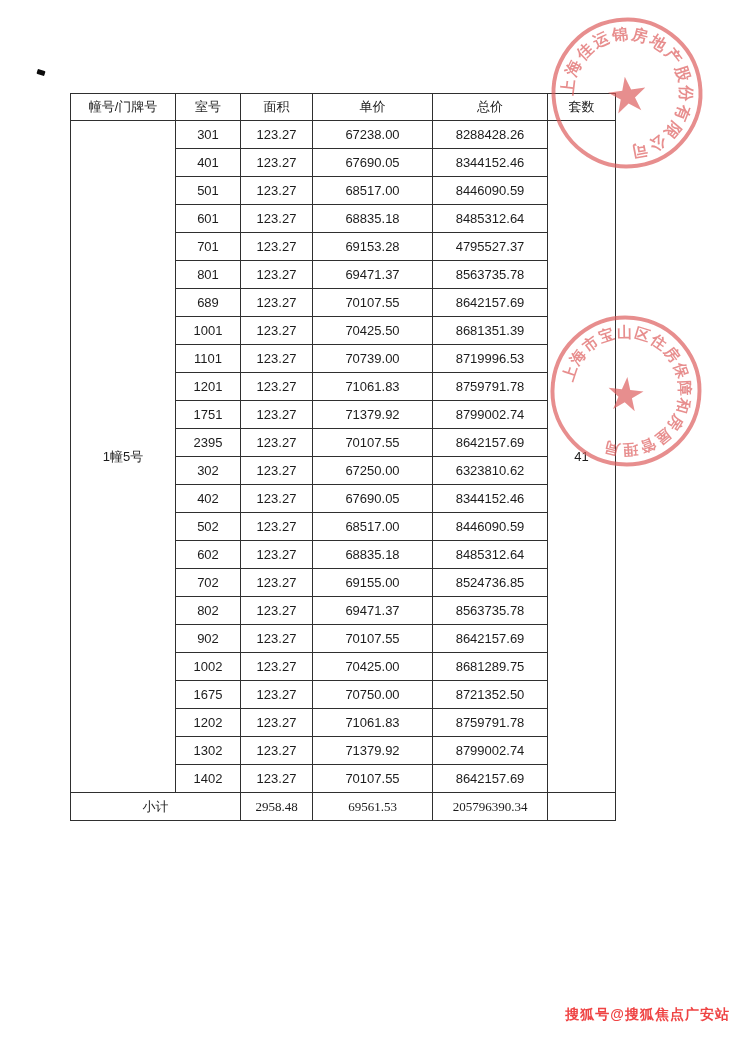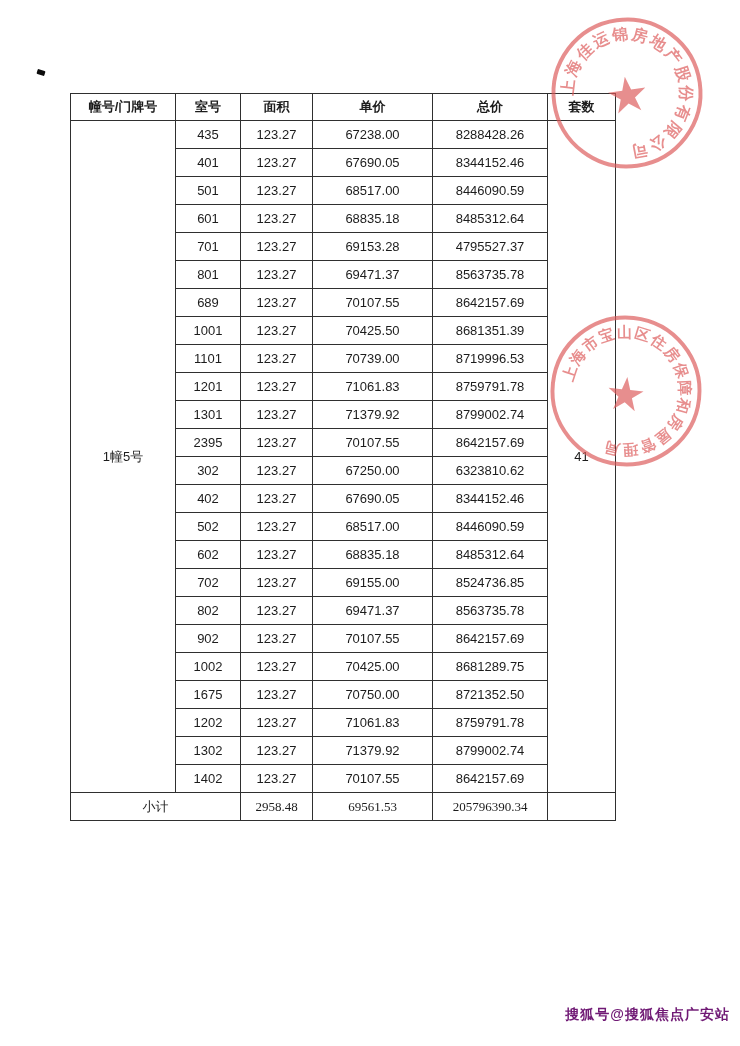--- a/index.html
+++ b/index.html
@@ -25,38 +25,38 @@
     font-size:13px;color:#1c1c1c;
   }
   table.price-table th,
   table.price-table td{
     border:1.5px solid #2f2f2f;
     text-align:center;vertical-align:middle;
     height:27px;padding:0 2px;
     font-weight:normal;
     overflow:hidden;white-space:nowrap;
   }
-  table.price-table th{font-weight:bold;height:26px;}
+  table.price-table th{font-weight:normal;height:26px;}
   td.building-cell{font-weight:bold;}
   td.subtotal-label{font-weight:bold;}
   tfoot td{height:29px;font-family:Liberation Serif, serif;}
   .stamp{
     position:absolute;
     opacity:0.68;
     pointer-events:none;
   }
   .stamp svg{display:block;}
   .stamp1{left:548px;top:14px;transform:rotate(-8deg);}
   .stamp2{left:547px;top:312px;transform:rotate(6deg);}
   .seal-ring{fill:none;stroke:currentColor;stroke-width:5;}
   .seal-text{fill:currentColor;font-family:"DejaVu Sans","Liberation Sans",sans-serif;font-weight:bold;}
   .seal-star{fill:currentColor;font-family:"DejaVu Sans",sans-serif;}
   .watermark{
     position:absolute;right:10px;top:1006px;
-    font-size:14px;font-weight:bold;color:#701a75;
+    font-size:14px;font-weight:bold;color:#ef4444;
     letter-spacing:1px;
   }
 </style>
 </head>
 <body>
 
 <div class="page">
 
   <div class="scan-artifact"></div>
 
@@ -76,21 +76,21 @@
           <th>室号</th>
           <th>面积</th>
           <th>单价</th>
           <th>总价</th>
           <th>套数</th>
         </tr>
       </thead>
       <tbody>
           <tr>
             <td rowspan="24" class="building-cell">1幢5号</td>
-            <td>435</td>
+            <td>301</td>
             <td>123.27</td>
             <td>67238.00</td>
             <td>8288428.26</td>
             <td rowspan="24">41</td>
           </tr>
           <tr>
             <td>401</td>
             <td>123.27</td>
             <td>67690.05</td>
             <td>8344152.46</td>
@@ -137,21 +137,21 @@
             <td>70739.00</td>
             <td>8719996.53</td>
           </tr>
           <tr>
             <td>1201</td>
             <td>123.27</td>
             <td>71061.83</td>
             <td>8759791.78</td>
           </tr>
           <tr>
-            <td>1301</td>
+            <td>1751</td>
             <td>123.27</td>
             <td>71379.92</td>
             <td>8799002.74</td>
           </tr>
           <tr>
             <td>2395</td>
             <td>123.27</td>
             <td>70107.55</td>
             <td>8642157.69</td>
           </tr>

